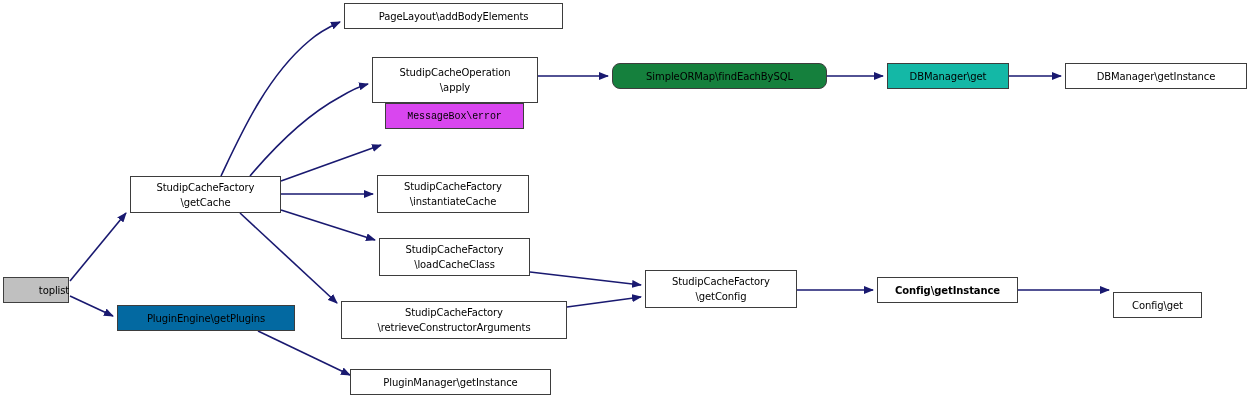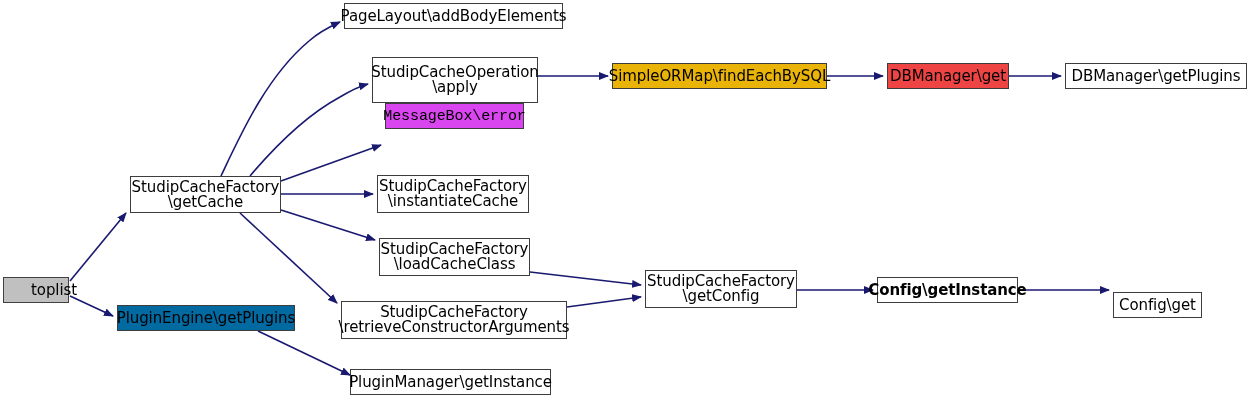--- a/index.html
+++ b/index.html
@@ -26,21 +26,21 @@
   .node {
     position: absolute;
     box-sizing: border-box;
     display: flex;
     align-items: center;
     justify-content: center;
     text-align: center;
     background: #ffffff;
     border: 1px solid #3d3d3d;
     color: #000000;
-    font-size: 15px;
+    font-size: 10px;
     line-height: 15px;
     letter-spacing: -0.1px;
     white-space: pre-line;
     z-index: 2;
   }
   .node.root {
     background: #c0c0c0;
     border: 1px solid #404040;
     padding-left: 36px;
   }
@@ -85,22 +85,22 @@
       <div class="node" style="left: 372px; top: 57px; width: 166px; height: 46px; background: rgb(255, 255, 255); border-color: rgb(61, 61, 61);">StudipCacheOperation
 \apply</div>
       <div class="node" style="left: 385px; top: 103px; width: 139px; height: 26px; background: #d946ef; border-color: rgb(61, 61, 61); font-family: Liberation Mono, monospace;">MessageBox\error</div>
       <div class="node" style="left: 377px; top: 175px; width: 152px; height: 38px; background: rgb(255, 255, 255); border-color: rgb(61, 61, 61);">StudipCacheFactory
 \instantiateCache</div>
       <div class="node" style="left: 379px; top: 238px; width: 151px; height: 38px; background: rgb(255, 255, 255); border-color: rgb(61, 61, 61);">StudipCacheFactory
 \loadCacheClass</div>
       <div class="node" style="left: 341px; top: 301px; width: 226px; height: 38px; background: rgb(255, 255, 255); border-color: rgb(61, 61, 61);">StudipCacheFactory
 \retrieveConstructorArguments</div>
       <div class="node" style="left: 350px; top: 369px; width: 201px; height: 26px; background: rgb(255, 255, 255); border-color: rgb(61, 61, 61);">PluginManager\getInstance</div>
-      <div class="node" style="left: 612px; top: 63px; width: 215px; height: 26px; background: #eab308; border-color: rgb(61, 61, 61);">SimpleORMap\findEachBySQL</div>
+      <div class="node" style="left: 612px; top: 63px; width: 215px; height: 26px; background: #15803d; border-color: rgb(61, 61, 61); border-radius: 8px;">SimpleORMap\findEachBySQL</div>
       <div class="node" style="left: 645px; top: 270px; width: 152px; height: 38px; background: rgb(255, 255, 255); border-color: rgb(61, 61, 61);">StudipCacheFactory
 \getConfig</div>
-      <div class="node" style="left: 887px; top: 63px; width: 122px; height: 26px; background: #ef4444; border-color: rgb(61, 61, 61);">DBManager\get</div>
+      <div class="node" style="left: 887px; top: 63px; width: 122px; height: 26px; background: #14b8a6; border-color: rgb(61, 61, 61);">DBManager\get</div>
       <div class="node" style="left: 877px; top: 277px; width: 141px; height: 26px; background: rgb(255, 255, 255); border-color: rgb(61, 61, 61); font-weight: bold;">Config\getInstance</div>
-      <div class="node" style="left: 1065px; top: 63px; width: 182px; height: 26px; background: rgb(255, 255, 255); border-color: rgb(61, 61, 61);">DBManager\getPlugins</div>
+      <div class="node" style="left: 1065px; top: 63px; width: 182px; height: 26px; background: rgb(255, 255, 255); border-color: rgb(61, 61, 61);">DBManager\getInstance</div>
       <div class="node" style="left: 1113px; top: 292px; width: 89px; height: 26px; background: rgb(255, 255, 255); border-color: rgb(61, 61, 61);">Config\get</div>
     </div>
 
 </div>
 
 </body></html>

